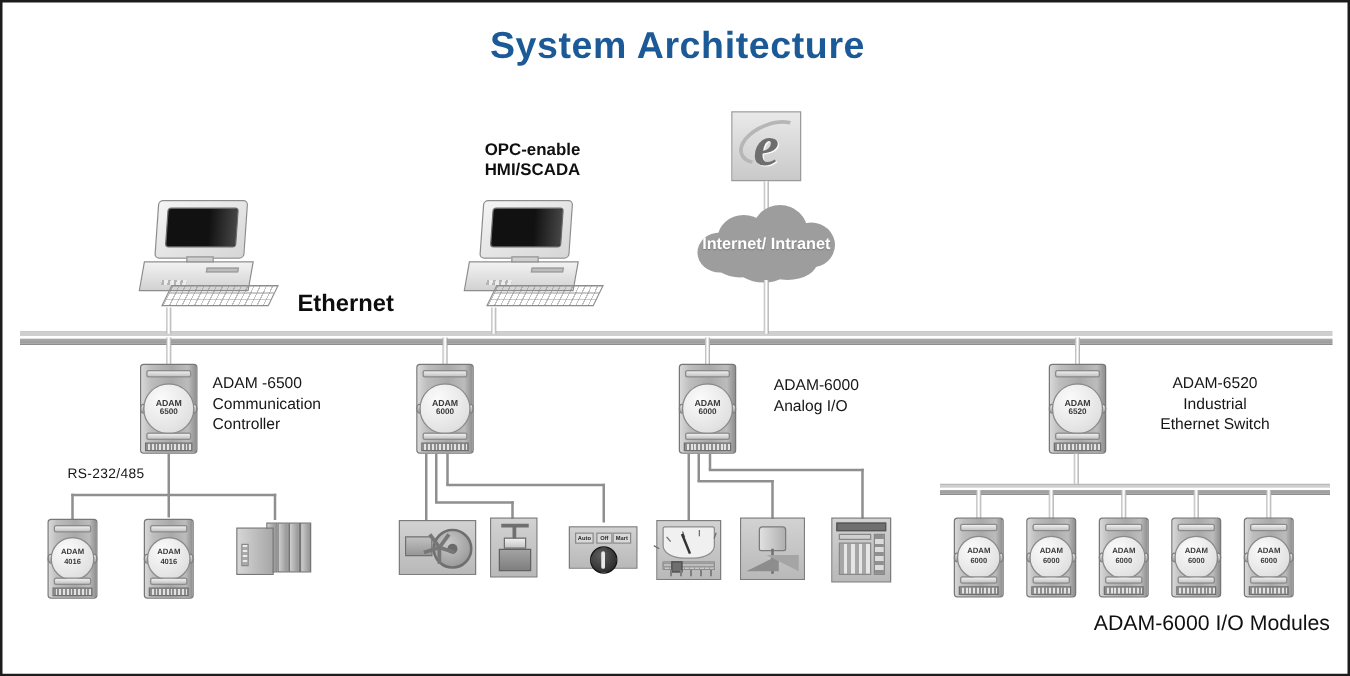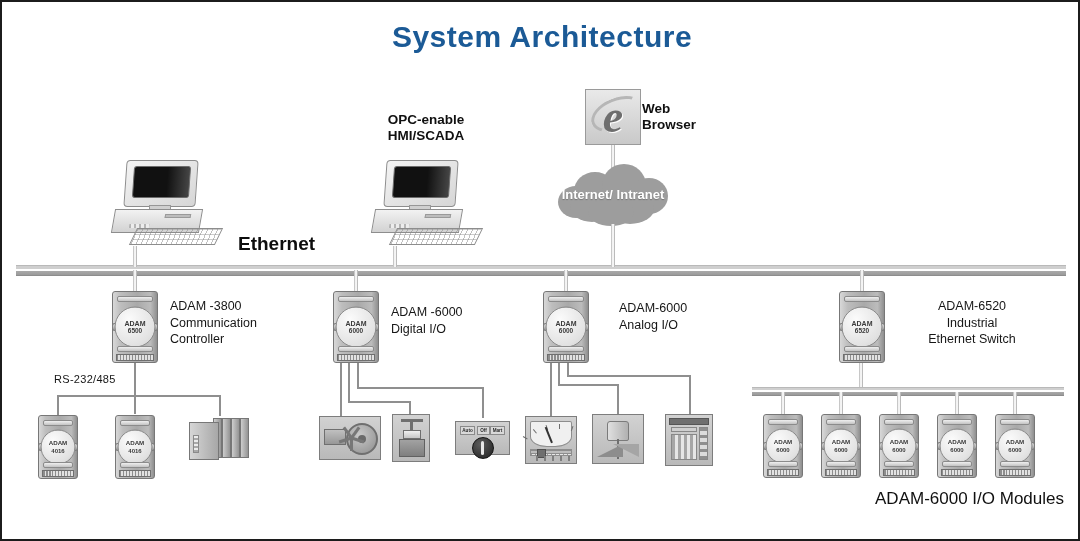--- a/index.html
+++ b/index.html
@@ -338,22 +338,20 @@
         <div class="dots"></div>
       </div>
     <div class="kb"></div>
   </div>
   <div class="abs vline" style="left:391px;top:244px;width:4px;height:21px;"></div>
 
   <div class="abs ie" style="left:583px;top:87px;">
     <div class="swoosh"></div>
     <div class="e">e</div>
   </div>
-  <div class="abs lbl" style="left:640px;top:99px;width:110px;text-align:left;">Web
-Browser</div>
   <div class="abs vline" style="left:609px;top:143px;width:4px;height:24px;"></div>
 
   <div class="abs cloud" style="left:552px;top:160px;">
     <i style="left:4px;top:24px;width:36px;height:32px;"></i>
     <i style="left:20px;top:10px;width:42px;height:38px;"></i>
     <i style="left:48px;top:2px;width:44px;height:42px;"></i>
     <i style="left:76px;top:16px;width:38px;height:36px;"></i>
     <i style="left:16px;top:30px;width:44px;height:30px;"></i>
     <i style="left:52px;top:32px;width:48px;height:30px;"></i>
     <i style="left:34px;top:36px;width:46px;height:28px;"></i>
@@ -367,21 +365,21 @@
     <div class="slot top"></div>
     <div class="ear l"></div>
       <div class="ear r"></div>
     <div class="face">
       <div class="m1">ADAM</div>
       <div class="m2">6500</div>
     </div>
     <div class="slot bot"></div>
     <div class="teeth"></div>
   </div>
-  <div class="abs lbl-plain" style="left:168px;top:296px;width:150px;">ADAM -3800
+  <div class="abs lbl-plain" style="left:168px;top:296px;width:150px;">ADAM -6500
 Communication
 Controller</div>
 
   <div class="abs wire-v" style="left:132px;top:361px;width:2px;height:51px;"></div>
   <div class="abs lbl-rs" style="left:52px;top:371px;">RS-232/485</div>
   <div class="abs wire" style="left:55px;top:393px;width:164px;height:2px;"></div>
   <div class="abs wire-v" style="left:55px;top:393px;width:2px;height:21px;"></div>
   <div class="abs wire-v" style="left:217px;top:393px;width:2px;height:21px;"></div>
 
   <div class="abs adam small" style="left:36px;top:413px;">
@@ -421,22 +419,20 @@
     <div class="slot top"></div>
     <div class="ear l"></div>
       <div class="ear r"></div>
     <div class="face">
       <div class="m1">ADAM</div>
       <div class="m2">6000</div>
     </div>
     <div class="slot bot"></div>
       <div class="teeth"></div>
   </div>
-  <div class="abs lbl-plain" style="left:389px;top:302px;width:150px;">ADAM -6000
-Digital I/O</div>
 
   <div class="abs wire-v" style="left:338px;top:361px;width:2px;height:54px;"></div>
   <div class="abs wire-v" style="left:346px;top:361px;width:2px;height:39px;"></div>
   <div class="abs wire" style="left:346px;top:399px;width:63px;height:2px;"></div>
   <div class="abs wire-v" style="left:407px;top:399px;width:2px;height:16px;"></div>
   <div class="abs wire-v" style="left:355px;top:361px;width:2px;height:25px;"></div>
   <div class="abs wire" style="left:355px;top:385px;width:127px;height:2px;"></div>
   <div class="abs wire-v" style="left:480px;top:385px;width:2px;height:31px;"></div>
 
   <div class="abs dev blower" style="left:317px;top:414px;width:62px;height:44px;">

